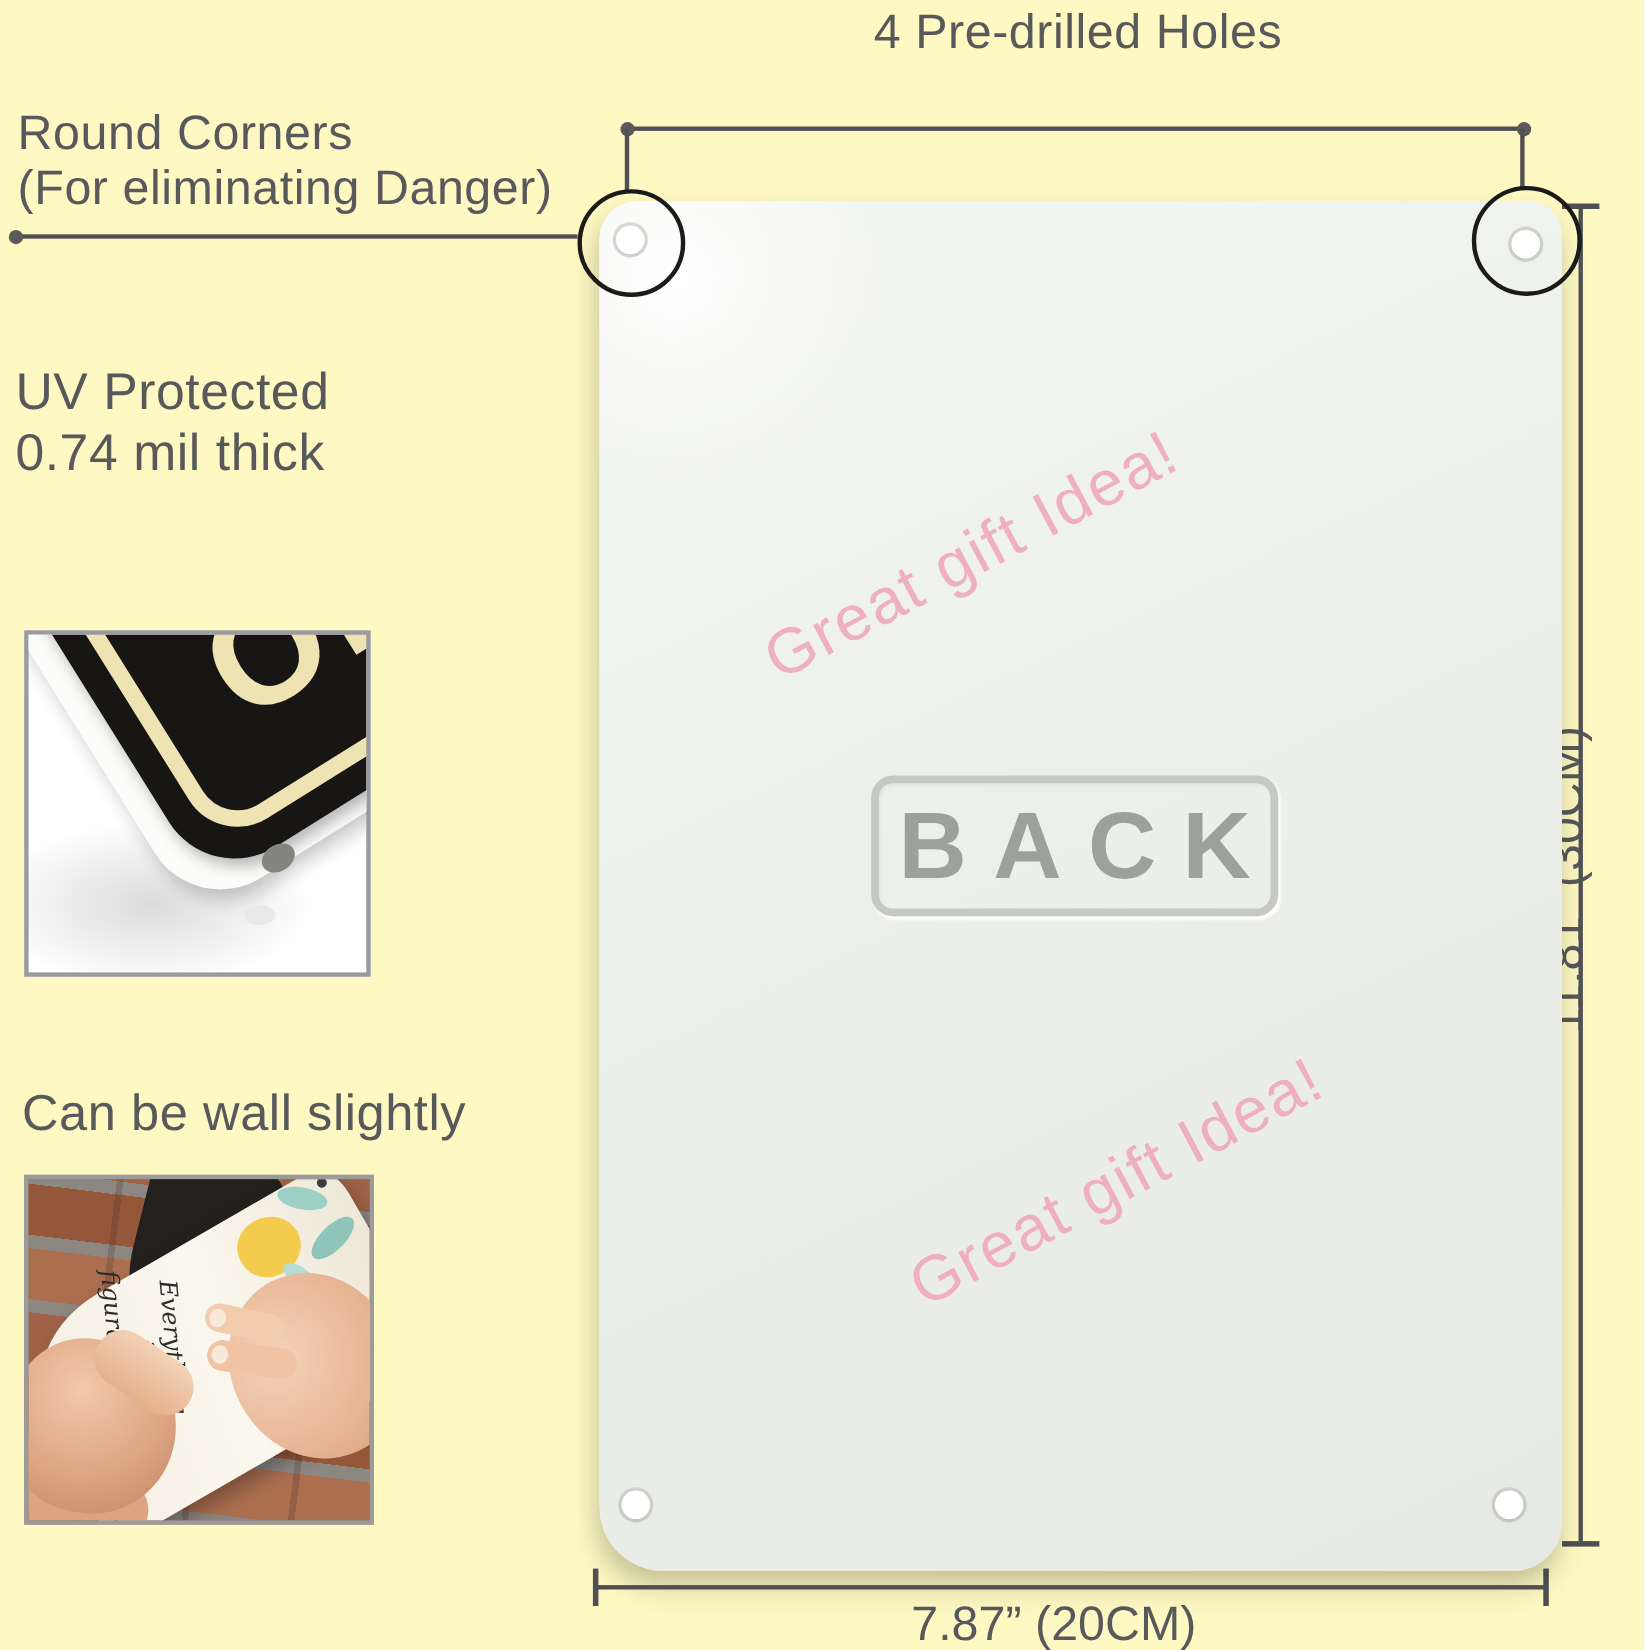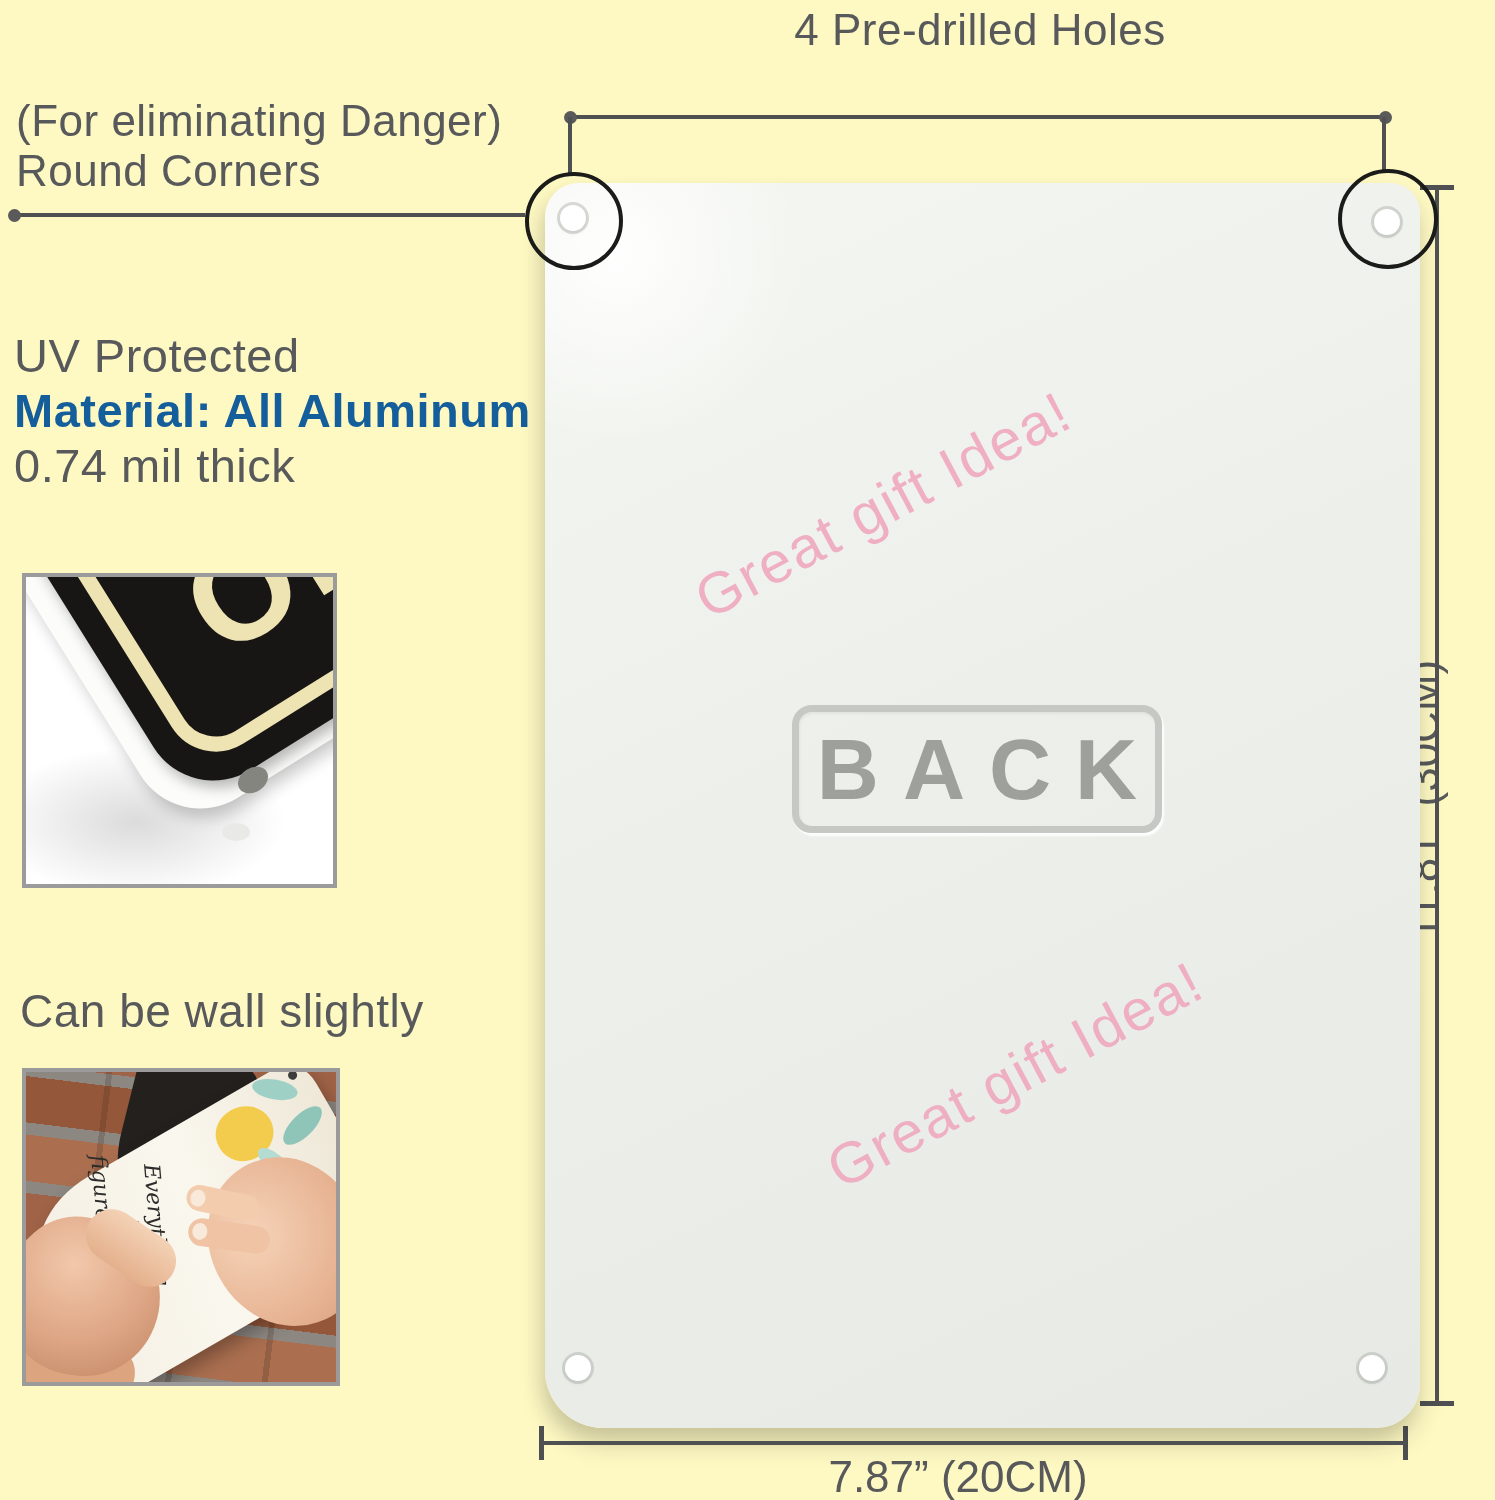--- a/index.html
+++ b/index.html
@@ -128,29 +128,28 @@
 
   <div class="line" style="left:570px;top:115px;width:816px;height:4px;"></div>
   <div class="dot" style="left:564px;top:111px;"></div>
   <div class="dot" style="left:1379px;top:111px;"></div>
   <div class="line" style="left:568px;top:117px;width:4px;height:56px;"></div>
   <div class="line" style="left:1382px;top:117px;width:4px;height:53px;"></div>
   <div class="ring ring-tl"></div>
   <div class="ring ring-tr"></div>
 
   <div class="note note-corners">
+    <div>Round Corners</div>
     <div>(For eliminating Danger)</div>
-    <div>Round Corners</div>
   </div>
   <div class="line" style="left:12px;top:213px;width:513px;height:4px;"></div>
   <div class="dot" style="left:8px;top:209px;"></div>
 
   <div class="note note-specs">
     <div>UV Protected</div>
-    <div class="spec-accent">Material: All Aluminum</div>
     <div>0.74 mil thick</div>
   </div>
 
   <div class="photo photo1">
     <div class="p1-soft"></div>
     <div class="p1-under"></div>
     <div class="p1-black">
       <div class="p1-stripe"></div>
 
       <div class="p1-letter p1-letter2">OR R</div>

